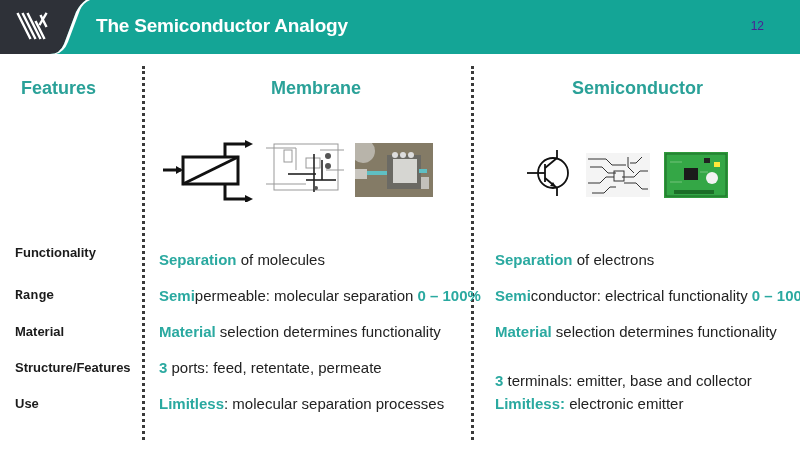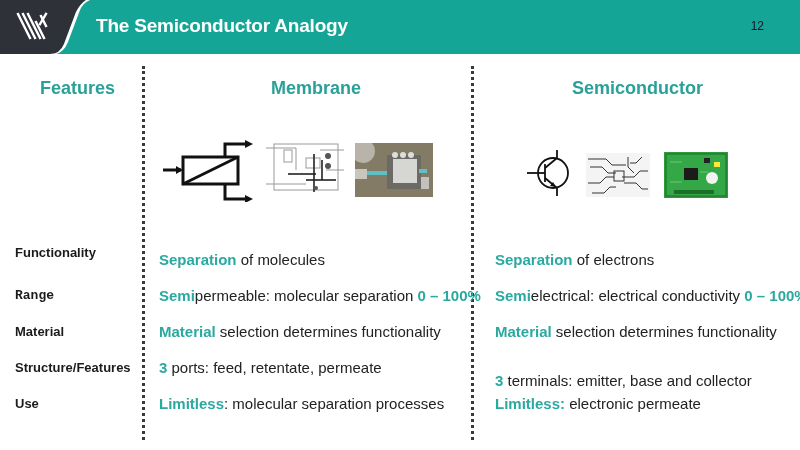--- a/index.html
+++ b/index.html
@@ -14,21 +14,21 @@
     }
     .logo-block {
       position: absolute; left: 0; top: 0; width: 95px; height: 54px;
     }
     .logo-block svg { display: block; }
     .title {
       position: absolute; left: 96px; top: 15px; color: #ffffff;
       font-weight: bold; font-size: 19px; letter-spacing: -0.2px;
     }
     .page-num {
-      position: absolute; right: 36px; top: 19px; color: #0f172a; font-size: 12px;
+      position: absolute; right: 36px; top: 19px; color: #4c1d95; font-size: 12px;
     }
     .divider {
       position: absolute; top: 66px; height: 374px; width: 0;
       border-left: 3px dotted #3a3a3a;
     }
     .col-head {
       position: absolute; top: 78px; color: #2aa198; font-weight: bold; font-size: 18px;
     }
     .row-label {
       position: absolute; left: 15px; font-weight: bold; font-size: 13px; color: #1b1b1b;
@@ -58,21 +58,21 @@
       </g>
     </svg>
   </div>
   <div class="title">The Semiconductor Analogy</div>
   <div class="page-num">12</div>
 </div>
 
 <div class="divider" style="left:142px;"></div>
 <div class="divider" style="left:471px;"></div>
 
-<div class="col-head" style="left:40px;">Features</div>
+<div class="col-head" style="left:21px;">Features</div>
 <div class="col-head" style="left:271px;">Membrane</div>
 <div class="col-head" style="left:572px;">Semiconductor</div>
 
 <div class="imgbox" style="left:163px;top:138px;">
   <svg width="90" height="64" viewBox="0 0 90 64">
     <g stroke="#111" stroke-width="3" fill="none">
       <rect x="20" y="19" width="55" height="27"></rect>
       <line x1="20" y1="46" x2="75" y2="19"></line>
       <line x1="0" y1="32" x2="18" y2="32"></line>
       <polyline points="62,19 62,6 85,6"></polyline>
@@ -171,23 +171,23 @@
     </g>
   </svg>
 </div>
 
 <div id="rows">
     <div class="row-label" style="top: 245px;">Functionality</div>
     <div class="cell" style="top: 251px; left: 159px;"><span class="hl">Separation</span><span> of molecules</span></div>
     <div class="cell" style="top: 251px; left: 495px;"><span class="hl">Separation</span><span> of electrons</span></div>
     <div class="row-label" style="top: 288px; font-family: Liberation Mono, monospace;">Range</div>
     <div class="cell" style="top: 287px; left: 159px;"><span class="hl">Semi</span><span>permeable: molecular separation </span><span class="hl">0 – 100%</span></div>
-    <div class="cell" style="top: 287px; left: 495px;"><span class="hl">Semi</span><span>electrical: electrical conductivity </span><span class="hl">0 – 100%</span></div>
+    <div class="cell" style="top: 287px; left: 495px;"><span class="hl">Semi</span><span>conductor: electrical functionality </span><span class="hl">0 – 100%</span></div>
     <div class="row-label" style="top: 324px;">Material</div>
     <div class="cell" style="top: 323px; left: 159px;"><span class="hl">Material</span><span> selection determines functionality</span></div>
     <div class="cell" style="top: 323px; left: 495px;"><span class="hl">Material</span><span> selection determines functionality</span></div>
     <div class="row-label" style="top: 360px;">Structure/Features</div>
     <div class="cell" style="top: 359px; left: 159px;"><span class="hl">3</span><span> ports: feed, retentate, permeate</span></div>
     <div class="cell" style="top: 349px; left: 495px; margin-top: 23px;"><span class="hl">3</span><span> terminals: emitter, base and collector</span></div>
     <div class="row-label" style="top: 396px;">Use</div>
     <div class="cell" style="top: 395px; left: 159px;"><span class="hl">Limitless</span><span>: molecular separation processes</span></div>
-    <div class="cell" style="top: 395px; left: 495px;"><span class="hl">Limitless:</span><span> electronic permeate</span></div>
+    <div class="cell" style="top: 395px; left: 495px;"><span class="hl">Limitless:</span><span> electronic emitter</span></div>
   </div>
 
 </body></html>

